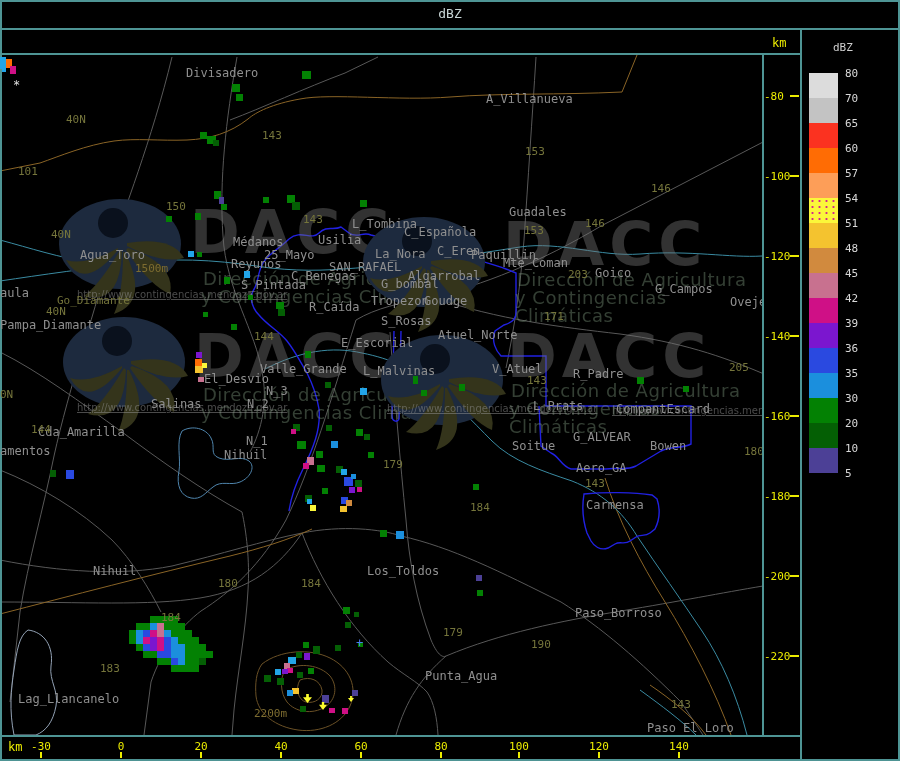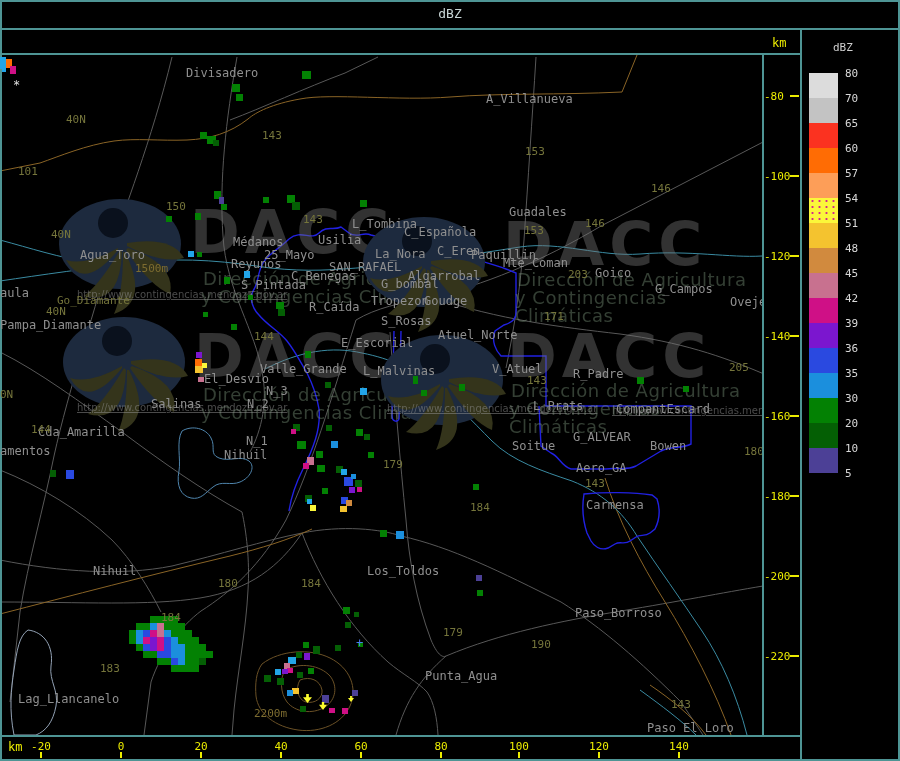--- a/index.html
+++ b/index.html
@@ -438,21 +438,21 @@
     <div class="y-tick-label" style="left: 764px; top: 331px;">-140</div>
     <div class="y-tick" style="left: 790px; top: 335px;"></div>
     <div class="y-tick-label" style="left: 764px; top: 411px;">-160</div>
     <div class="y-tick" style="left: 790px; top: 415px;"></div>
     <div class="y-tick-label" style="left: 764px; top: 491px;">-180</div>
     <div class="y-tick" style="left: 790px; top: 495px;"></div>
     <div class="y-tick-label" style="left: 764px; top: 571px;">-200</div>
     <div class="y-tick" style="left: 790px; top: 575px;"></div>
     <div class="y-tick-label" style="left: 764px; top: 651px;">-220</div>
     <div class="y-tick" style="left: 790px; top: 655px;"></div>
-    <div class="x-tick-label" style="left: 19px;">-20</div>
+    <div class="x-tick-label" style="left: 19px;">-30</div>
     <div class="x-tick" style="left: 40px;"></div>
     <div class="x-tick-label" style="left: 99px;">0</div>
     <div class="x-tick" style="left: 120px;"></div>
     <div class="x-tick-label" style="left: 179px;">20</div>
     <div class="x-tick" style="left: 200px;"></div>
     <div class="x-tick-label" style="left: 259px;">40</div>
     <div class="x-tick" style="left: 280px;"></div>
     <div class="x-tick-label" style="left: 339px;">60</div>
     <div class="x-tick" style="left: 360px;"></div>
     <div class="x-tick-label" style="left: 419px;">80</div>

